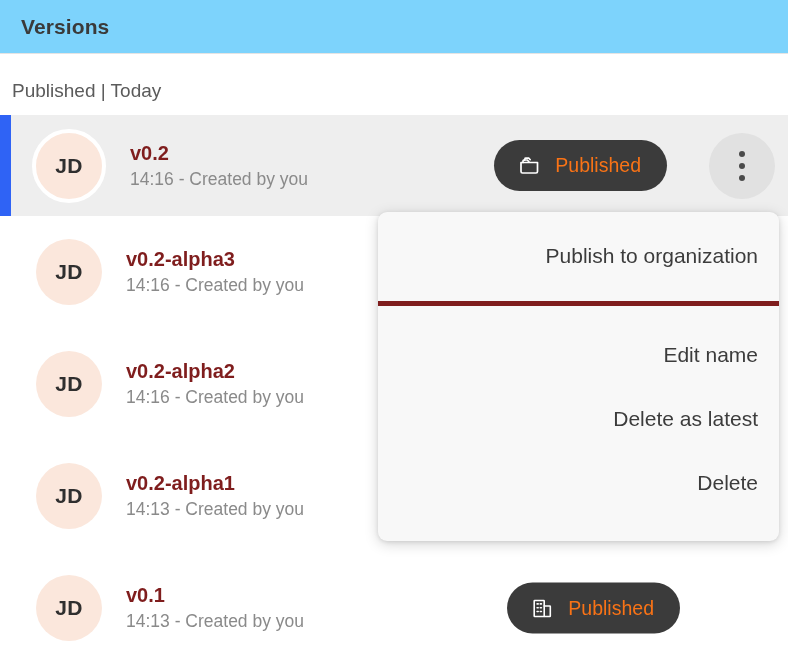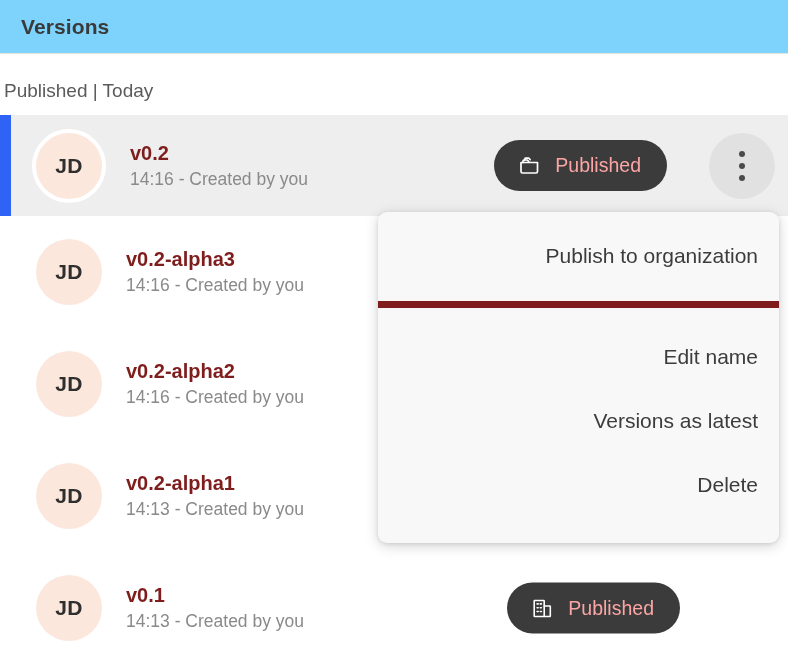--- a/index.html
+++ b/index.html
@@ -45,21 +45,21 @@
   }
 
   
   .group-header {
     position: absolute;
     left: 0; top: 55px;
     width: 788px;
     height: 72px;
     display: flex;
     align-items: center;
-    padding-left: 4px;
+    padding-left: 12px;
     background: #ffffff;
   }
   .group-header-label {
     font-size: 19px;
     font-weight: 400;
     color: #5b5b5b;
   }
 
   
   .version-list {
@@ -161,21 +161,21 @@
     color: #ffffff;
     display: flex;
     align-items: center;
     gap: 13px;
     padding: 0 26px 0 24px;
     white-space: nowrap;
   }
   .badge-label {
     font-size: 19.5px;
     font-weight: 400;
-    color: #fca5a5;
+    color: #f97316;
   }
   .badge-icon {
     width: 24px;
     height: 24px;
     display: flex;
     align-items: center;
     justify-content: center;
   }
   .badge-icon svg { display: block; }
 
@@ -206,21 +206,21 @@
     left: 378px;
     top: 212px;
     width: 401px;
     background: #f8f8f8;
     border-radius: 9px;
     box-shadow: 0 3px 14px rgba(0,0,0,0.17), 0 1px 4px rgba(0,0,0,0.10);
     overflow: hidden;
     z-index: 20;
   }
   .menu-section + .menu-section {
-    border-top: 7px solid #7f1d1d;
+    border-top: 5px solid #7f1d1d;
   }
   .menu-section.first { padding: 12px 0 13px; }
   .menu-section.rest  { padding: 17px 0 26px; }
 
   .menu-item {
     height: 64px;
     display: flex;
     align-items: center;
     justify-content: flex-end;
     padding: 0 21px 0 20px;
@@ -345,21 +345,21 @@
       <div class="menu-item">
         <span class="menu-item-label">Publish to organization</span>
       </div>
     </div>
 
     <div class="menu-section rest">
       <div class="menu-item">
         <span class="menu-item-label">Edit name</span>
       </div>
       <div class="menu-item">
-        <span class="menu-item-label">Versions as latest</span>
+        <span class="menu-item-label">Delete as latest</span>
       </div>
       <div class="menu-item">
         <span class="menu-item-label">Delete</span>
       </div>
     </div>
 
   </div>
 
 </div>
 

